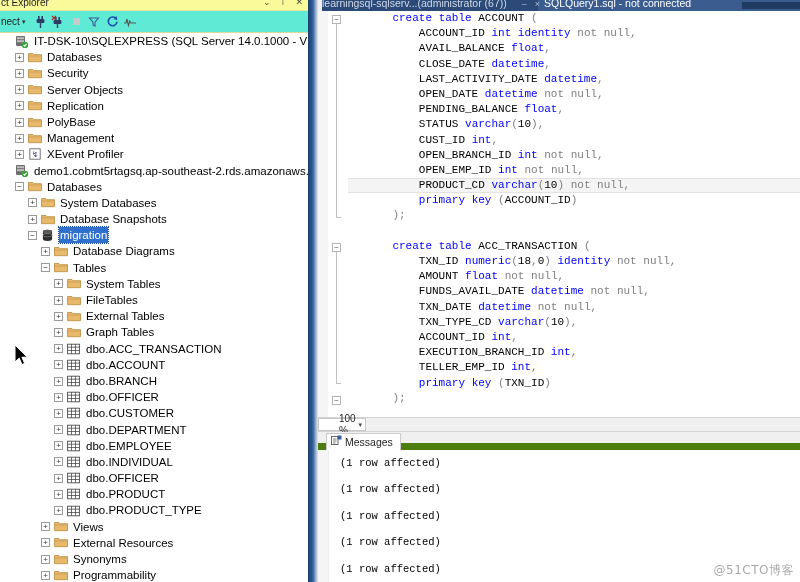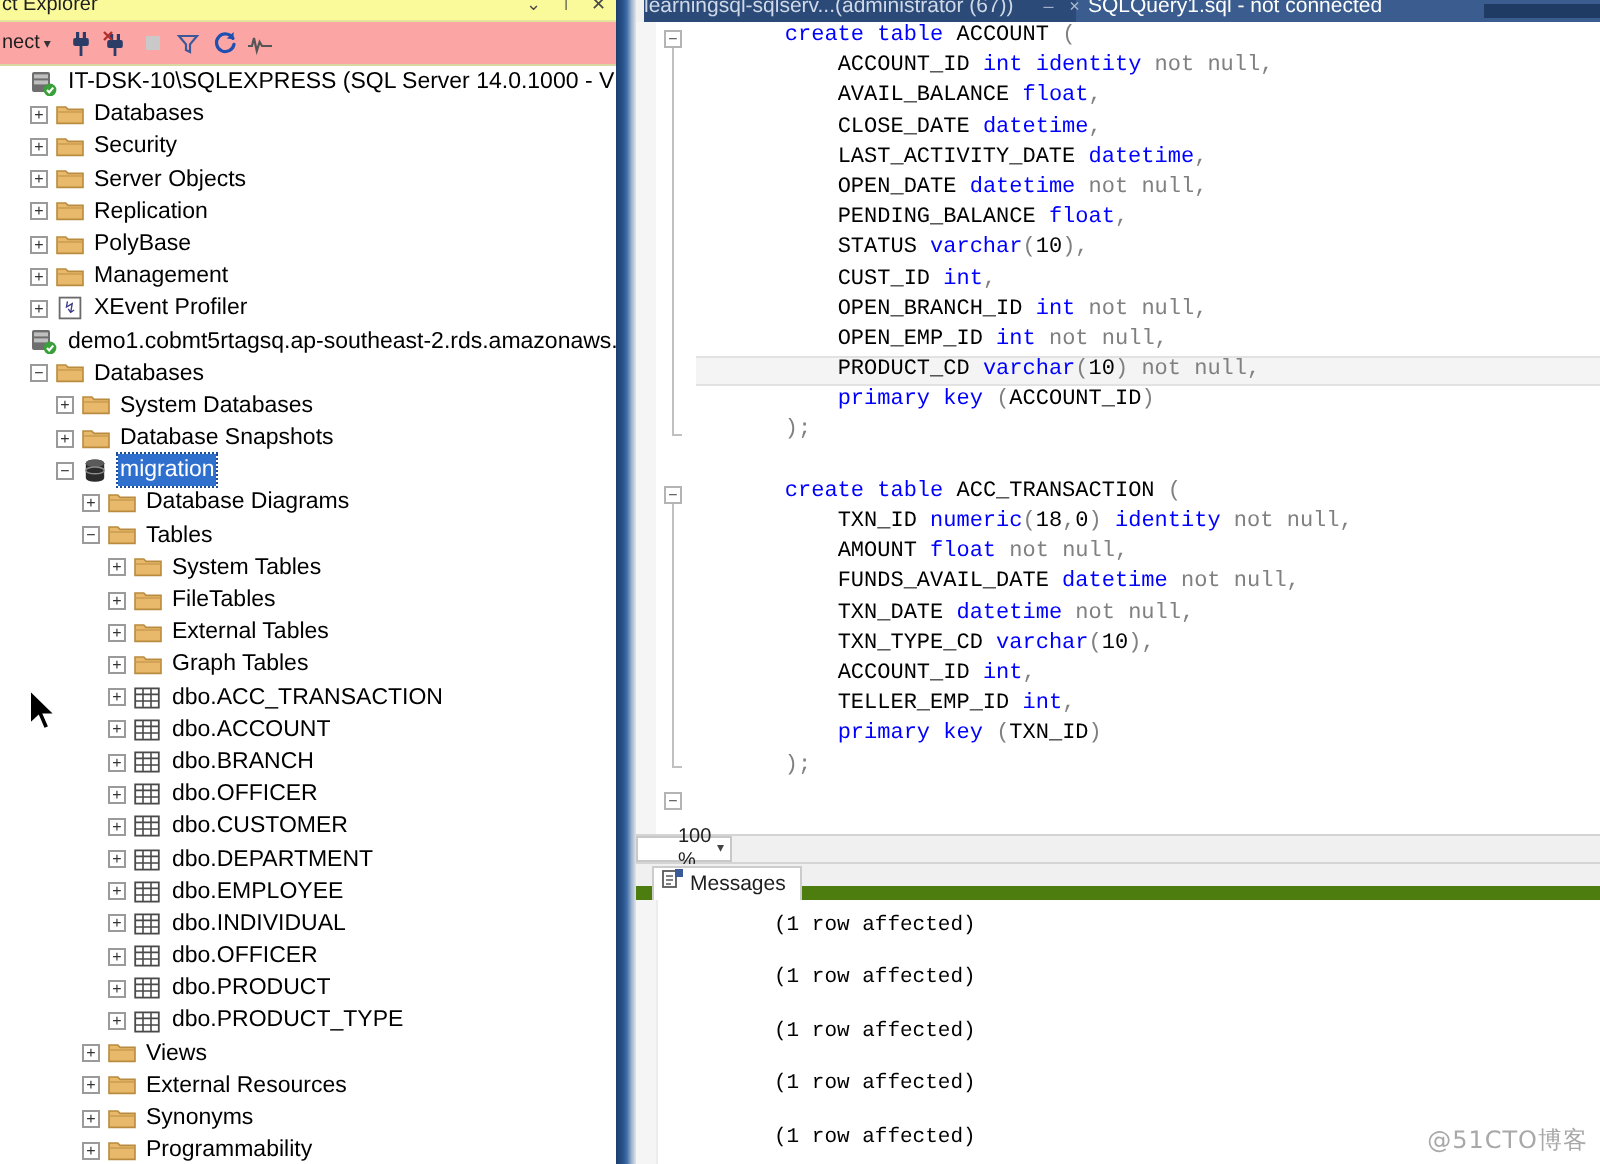--- a/index.html
+++ b/index.html
@@ -24,21 +24,21 @@
     border-bottom:1px solid #e4e49a;
     font-size:10px;color:#1e1e1e;
     line-height:11px;
     box-sizing:border-box;
     overflow:hidden;
   }
   #oe-title .t{position:absolute;left:1px;top:-3px;white-space:nowrap;}
   #oe-title .btns{position:absolute;right:2px;top:-3px;color:#4a4a4a;letter-spacing:3px;font-size:9px;}
   #oe-toolbar{
     position:absolute;left:0;top:11px;width:308px;height:22px;
-    background:#fca5a5;
+    background:#5eead4;
     border-bottom:1px solid #d8d8a0;
     box-sizing:border-box;
     display:flex;align-items:center;
     overflow:hidden;
   }
   #oe-toolbar .conn{
     font-size:10px;color:#1e1e1e;padding-left:1px;white-space:nowrap;
     display:flex;align-items:center;gap:2px;
   }
   #oe-toolbar .caret{font-size:7px;color:#333;}
@@ -147,21 +147,21 @@
     background:#ffffff;border:1px solid #cccccc;border-bottom:none;
     padding:0 7px 0 4px;font-size:10.5px;line-height:17px;color:#1e1e1e;
     display:flex;align-items:center;gap:3px;box-sizing:border-box;
   }
   #msgpane{
     position:absolute;left:0;top:450px;width:482px;height:132px;
     background:#ffffff;overflow:hidden;
     font-family:"Liberation Mono","DejaVu Sans Mono",monospace;
     font-size:10.5px;color:#000;
   }
-  #msgpane .ml{height:26.4px;line-height:26.4px;padding-left:22px;white-space:pre;margin-left:47px;}
+  #msgpane .ml{height:26.4px;line-height:26.4px;padding-left:22px;white-space:pre;}
   #msg-ind{position:absolute;left:0;top:0;width:10px;height:132px;background:#f5f5f5;border-right:1px solid #ececec;}
 
   #wm{
     position:absolute;right:6px;bottom:3px;
     font-size:12px;color:#9a9a9a;opacity:.85;
     font-family:"DejaVu Sans",sans-serif;
     letter-spacing:.5px;
   }
 
   
@@ -623,20 +623,21 @@
         <div class="cl">&nbsp;&nbsp;&nbsp;&nbsp;&nbsp;&nbsp;&nbsp;&nbsp;<span class="kw">primary</span> <span class="kw">key</span> <span class="gr">(</span><span class="id">ACCOUNT_ID</span><span class="gr">)</span></div>
         <div class="cl">&nbsp;&nbsp;&nbsp;&nbsp;<span class="gr">)</span><span class="gr">;</span></div>
         <div class="cl"></div>
         <div class="cl">&nbsp;&nbsp;&nbsp;&nbsp;<span class="kw">create</span> <span class="kw">table</span> <span class="id">ACC_TRANSACTION</span> <span class="gr">(</span></div>
         <div class="cl">&nbsp;&nbsp;&nbsp;&nbsp;&nbsp;&nbsp;&nbsp;&nbsp;<span class="id">TXN_ID</span> <span class="ty">numeric</span><span class="gr">(</span><span class="num">18</span><span class="gr">,</span><span class="num">0</span><span class="gr">)</span> <span class="kw">identity</span> <span class="gr">not</span> <span class="gr">null</span><span class="gr">,</span></div>
         <div class="cl">&nbsp;&nbsp;&nbsp;&nbsp;&nbsp;&nbsp;&nbsp;&nbsp;<span class="id">AMOUNT</span> <span class="ty">float</span> <span class="gr">not</span> <span class="gr">null</span><span class="gr">,</span></div>
         <div class="cl">&nbsp;&nbsp;&nbsp;&nbsp;&nbsp;&nbsp;&nbsp;&nbsp;<span class="id">FUNDS_AVAIL_DATE</span> <span class="ty">datetime</span> <span class="gr">not</span> <span class="gr">null</span><span class="gr">,</span></div>
         <div class="cl">&nbsp;&nbsp;&nbsp;&nbsp;&nbsp;&nbsp;&nbsp;&nbsp;<span class="id">TXN_DATE</span> <span class="ty">datetime</span> <span class="gr">not</span> <span class="gr">null</span><span class="gr">,</span></div>
         <div class="cl">&nbsp;&nbsp;&nbsp;&nbsp;&nbsp;&nbsp;&nbsp;&nbsp;<span class="id">TXN_TYPE_CD</span> <span class="ty">varchar</span><span class="gr">(</span><span class="num">10</span><span class="gr">)</span><span class="gr">,</span></div>
         <div class="cl">&nbsp;&nbsp;&nbsp;&nbsp;&nbsp;&nbsp;&nbsp;&nbsp;<span class="id">ACCOUNT_ID</span> <span class="ty">int</span><span class="gr">,</span></div>
+        <div class="cl">&nbsp;&nbsp;&nbsp;&nbsp;&nbsp;&nbsp;&nbsp;&nbsp;<span class="id">EXECUTION_BRANCH_ID</span> <span class="ty">int</span><span class="gr">,</span></div>
         <div class="cl">&nbsp;&nbsp;&nbsp;&nbsp;&nbsp;&nbsp;&nbsp;&nbsp;<span class="id">TELLER_EMP_ID</span> <span class="ty">int</span><span class="gr">,</span></div>
         <div class="cl">&nbsp;&nbsp;&nbsp;&nbsp;&nbsp;&nbsp;&nbsp;&nbsp;<span class="kw">primary</span> <span class="kw">key</span> <span class="gr">(</span><span class="id">TXN_ID</span><span class="gr">)</span></div>
         <div class="cl">&nbsp;&nbsp;&nbsp;&nbsp;<span class="gr">)</span><span class="gr">;</span></div>
         <div class="cl"></div>
       </div>
   </div>
 
   <div id="zoombar">
     <div id="zoombox">
       <span>100 %</span>

